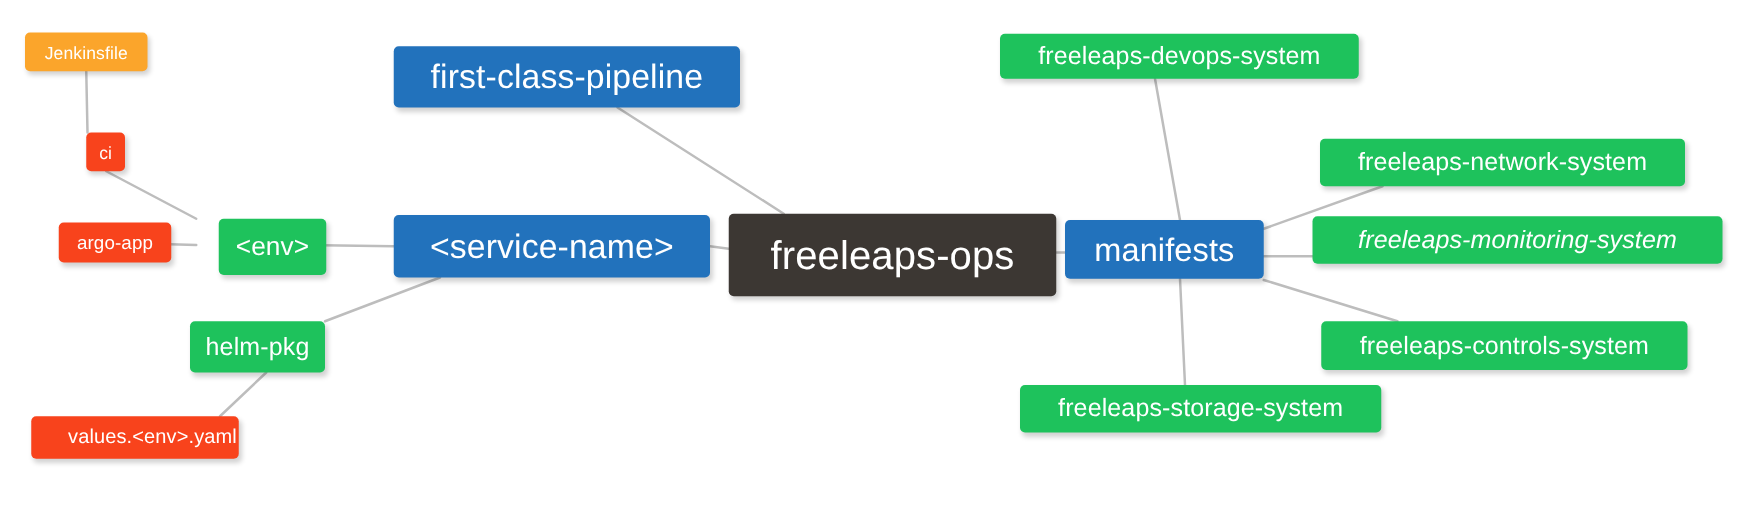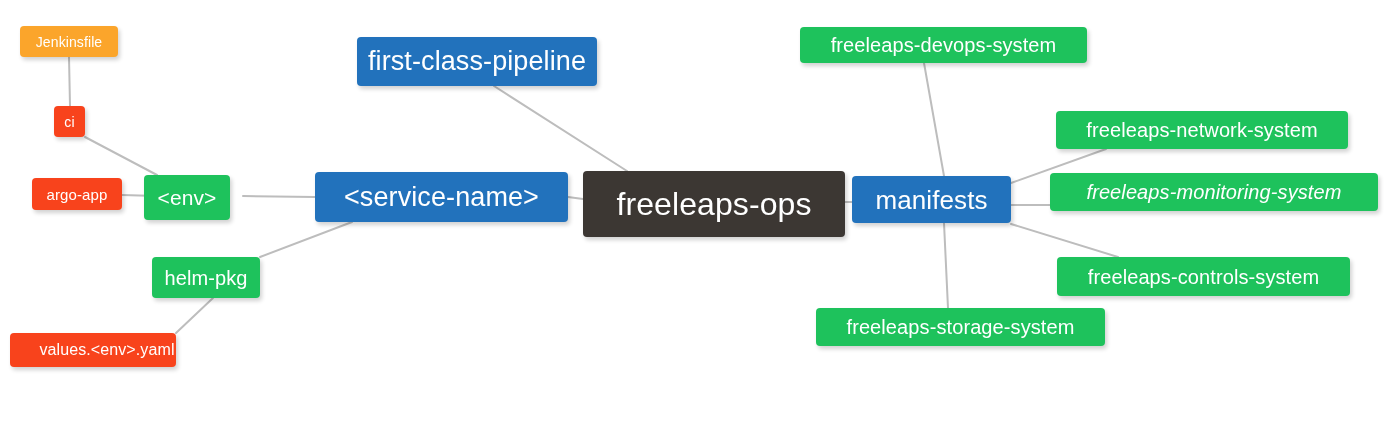--- a/index.html
+++ b/index.html
@@ -33,21 +33,21 @@
     border-radius: 4px;
     white-space: nowrap;
     box-shadow: 2px 3px 4px rgba(0,0,0,0.18);
     line-height: 1;
     letter-spacing: 0.1px;
   }
   .node-root  { background: #3c3733; }
   .node-blue  { background: #2272bc; }
   .node-green { background: #1ec25c; }
   .node-orange{ background: #fba52b; text-align: right; }
-  .node-red   { background: #f8431c; }
+  .node-red   { background: #f8431c; margin-left: 15px; }
 </style>
 </head>
 <body>
 
 <div id="canvas">
   <svg id="edges" viewBox="0 0 1390 421">
       <line x1="69" y1="57" x2="70" y2="106" stroke="#bdbdbd" stroke-width="2" stroke-linecap="round"></line>
       <line x1="85" y1="137" x2="157" y2="175" stroke="#bdbdbd" stroke-width="2" stroke-linecap="round"></line>
       <line x1="122" y1="195" x2="157" y2="196" stroke="#bdbdbd" stroke-width="2" stroke-linecap="round"></line>
       <line x1="243" y1="196" x2="315" y2="197" stroke="#bdbdbd" stroke-width="2" stroke-linecap="round"></line>
@@ -65,30 +65,30 @@
   <div id="nodes">
       <div class="node node-orange" style="left: 20px; top: 26px; width: 98px; height: 31px; font-size: 14px;">
         <span>Jenkinsfile</span>
       </div>
       <div class="node node-red" style="left: 54px; top: 106px; width: 31px; height: 31px; font-size: 14px;">
         <span>ci</span>
       </div>
       <div class="node node-red" style="left: 32px; top: 178px; width: 90px; height: 32px; font-size: 15px;">
         <span>argo-app</span>
       </div>
-      <div class="node node-green" style="left: 144px; top: 175px; width: 86px; height: 45px; font-size: 21px; text-align: center;">
+      <div class="node node-green" style="left: 175px; top: 175px; width: 86px; height: 45px; font-size: 21px; text-align: center;">
         <span>&lt;env&gt;</span>
       </div>
       <div class="node node-green" style="left: 152px; top: 257px; width: 108px; height: 41px; font-size: 20px;">
         <span>helm-pkg</span>
       </div>
       <div class="node node-red" style="left: 10px; top: 333px; width: 166px; height: 34px; font-size: 16px; padding-left: 28px;">
         <span>values.&lt;env&gt;.yaml</span>
       </div>
-      <div class="node node-blue" style="left: 315px; top: 37px; width: 240px; height: 49px; font-size: 27px; margin-left: 42px;">
+      <div class="node node-blue" style="left: 315px; top: 37px; width: 277px; height: 49px; font-size: 27px;">
         <span>first-class-pipeline</span>
       </div>
       <div class="node node-blue" style="left: 315px; top: 172px; width: 253px; height: 50px; font-size: 27px;">
         <span>&lt;service-name&gt;</span>
       </div>
       <div class="node node-root" style="left: 583px; top: 171px; width: 262px; height: 66px; font-size: 32px;">
         <span>freeleaps-ops</span>
       </div>
       <div class="node node-blue" style="left: 852px; top: 176px; width: 159px; height: 47px; font-size: 26px;">
         <span>manifests</span>

